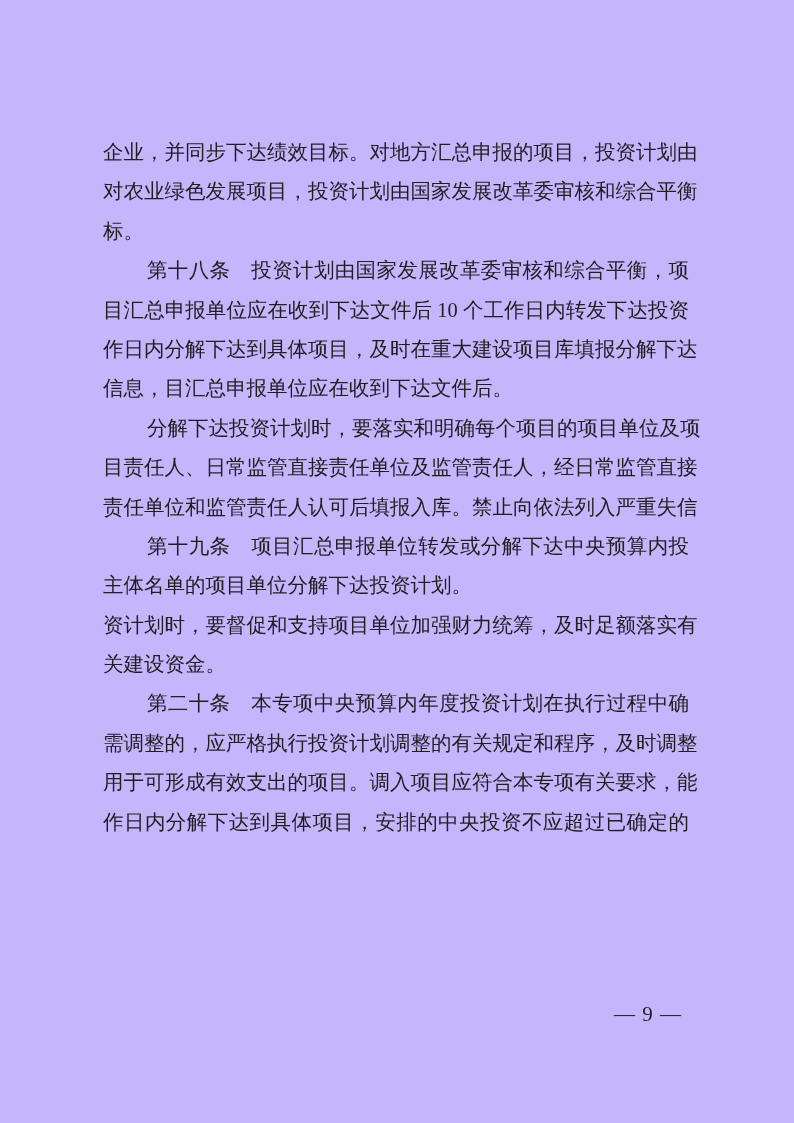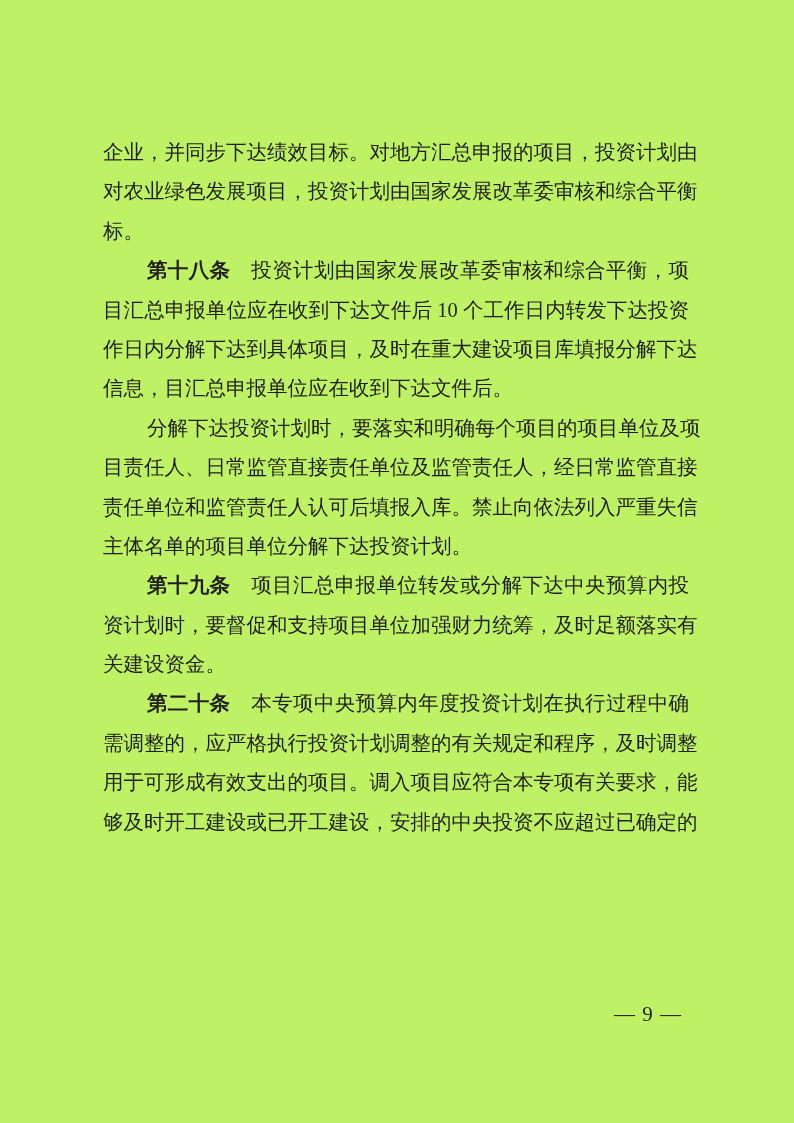--- a/index.html
+++ b/index.html
@@ -11,21 +11,21 @@
     height: 1123px;
     background: #ffffff;
     position: relative;
     overflow: hidden;
     font-family: "Liberation Serif", "DejaVu Serif", serif;
     color: #1f1f1f;
   }
   .page {
     position: absolute;
     inset: 0;
-    background: #bef264;
+    background: #c4b5fd;
   }
   .content {
     position: absolute;
     left: 103px;
     top: 133px;
     width: 586px;
   }
   .line {
     font-size: 20.5px;
     line-height: 39.4px;
@@ -37,21 +37,21 @@
   }
   .line.para-end {
     text-align: left;
     text-align-last: left;
     -moz-text-align-last: left;
   }
   .line.indent {
     text-indent: 44px;
   }
   .b {
-    font-weight: bold;
+    font-weight: normal;
   }
   .page-number {
     position: absolute;
     top: 1001px;
     right: 112px;
     font-size: 21px;
     line-height: 26px;
     letter-spacing: 1px;
     color: #1f1f1f;
   }
@@ -64,23 +64,23 @@
       <div class="line"><span>企业，并同步下达绩效目标。对地方汇总申报的项目，投资计划由</span></div>
       <div class="line"><span>对农业绿色发展项目，投资计划由国家发展改革委审核和综合平衡</span></div>
       <div class="line para-end"><span>标。</span></div>
       <div class="line indent"><span class="b">第十八条</span><span>　投资计划由国家发展改革委审核和综合平衡，项</span></div>
       <div class="line"><span>目汇总申报单位应在收到下达文件后 10 个工作日内转发下达投资</span></div>
       <div class="line"><span>作日内分解下达到具体项目，及时在重大建设项目库填报分解下达</span></div>
       <div class="line para-end"><span>信息，目汇总申报单位应在收到下达文件后。</span></div>
       <div class="line indent"><span>分解下达投资计划时，要落实和明确每个项目的项目单位及项</span></div>
       <div class="line"><span>目责任人、日常监管直接责任单位及监管责任人，经日常监管直接</span></div>
       <div class="line"><span>责任单位和监管责任人认可后填报入库。禁止向依法列入严重失信</span></div>
+      <div class="line indent"><span class="b">第十九条</span><span>　项目汇总申报单位转发或分解下达中央预算内投</span></div>
       <div class="line para-end"><span>主体名单的项目单位分解下达投资计划。</span></div>
-      <div class="line indent"><span class="b">第十九条</span><span>　项目汇总申报单位转发或分解下达中央预算内投</span></div>
       <div class="line"><span>资计划时，要督促和支持项目单位加强财力统筹，及时足额落实有</span></div>
       <div class="line para-end"><span>关建设资金。</span></div>
       <div class="line indent"><span class="b">第二十条</span><span>　本专项中央预算内年度投资计划在执行过程中确</span></div>
       <div class="line"><span>需调整的，应严格执行投资计划调整的有关规定和程序，及时调整</span></div>
       <div class="line"><span>用于可形成有效支出的项目。调入项目应符合本专项有关要求，能</span></div>
-      <div class="line"><span>够及时开工建设或已开工建设，安排的中央投资不应超过已确定的</span></div>
+      <div class="line"><span>作日内分解下达到具体项目，安排的中央投资不应超过已确定的</span></div>
     </div>
   <div class="page-number">— 9 —</div>
 </div>
 
 </body></html>

